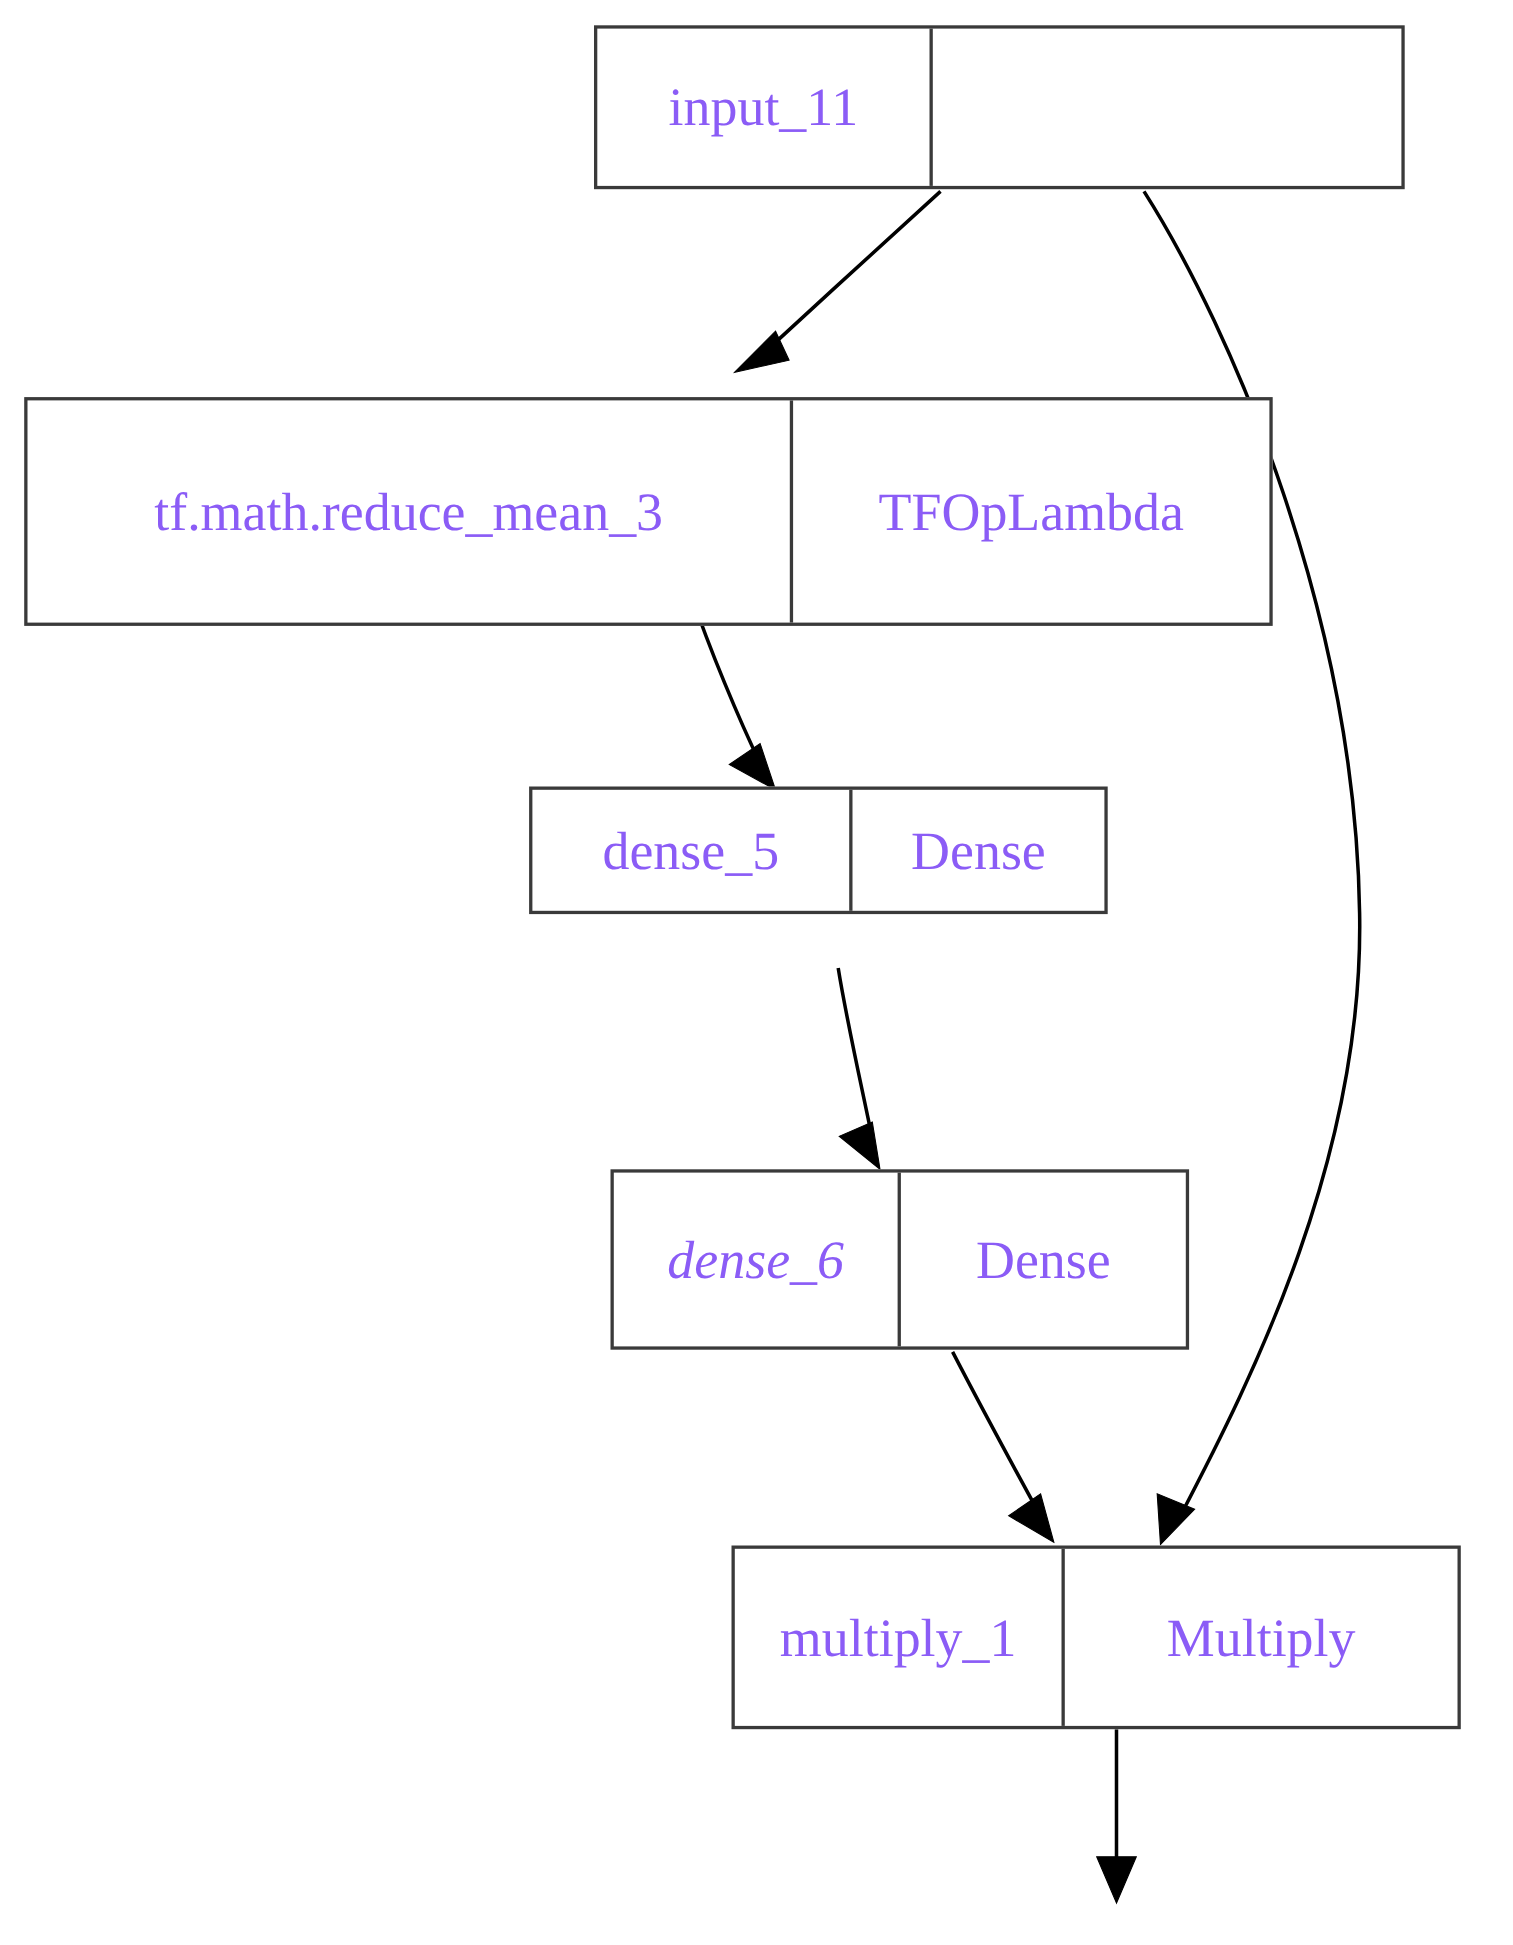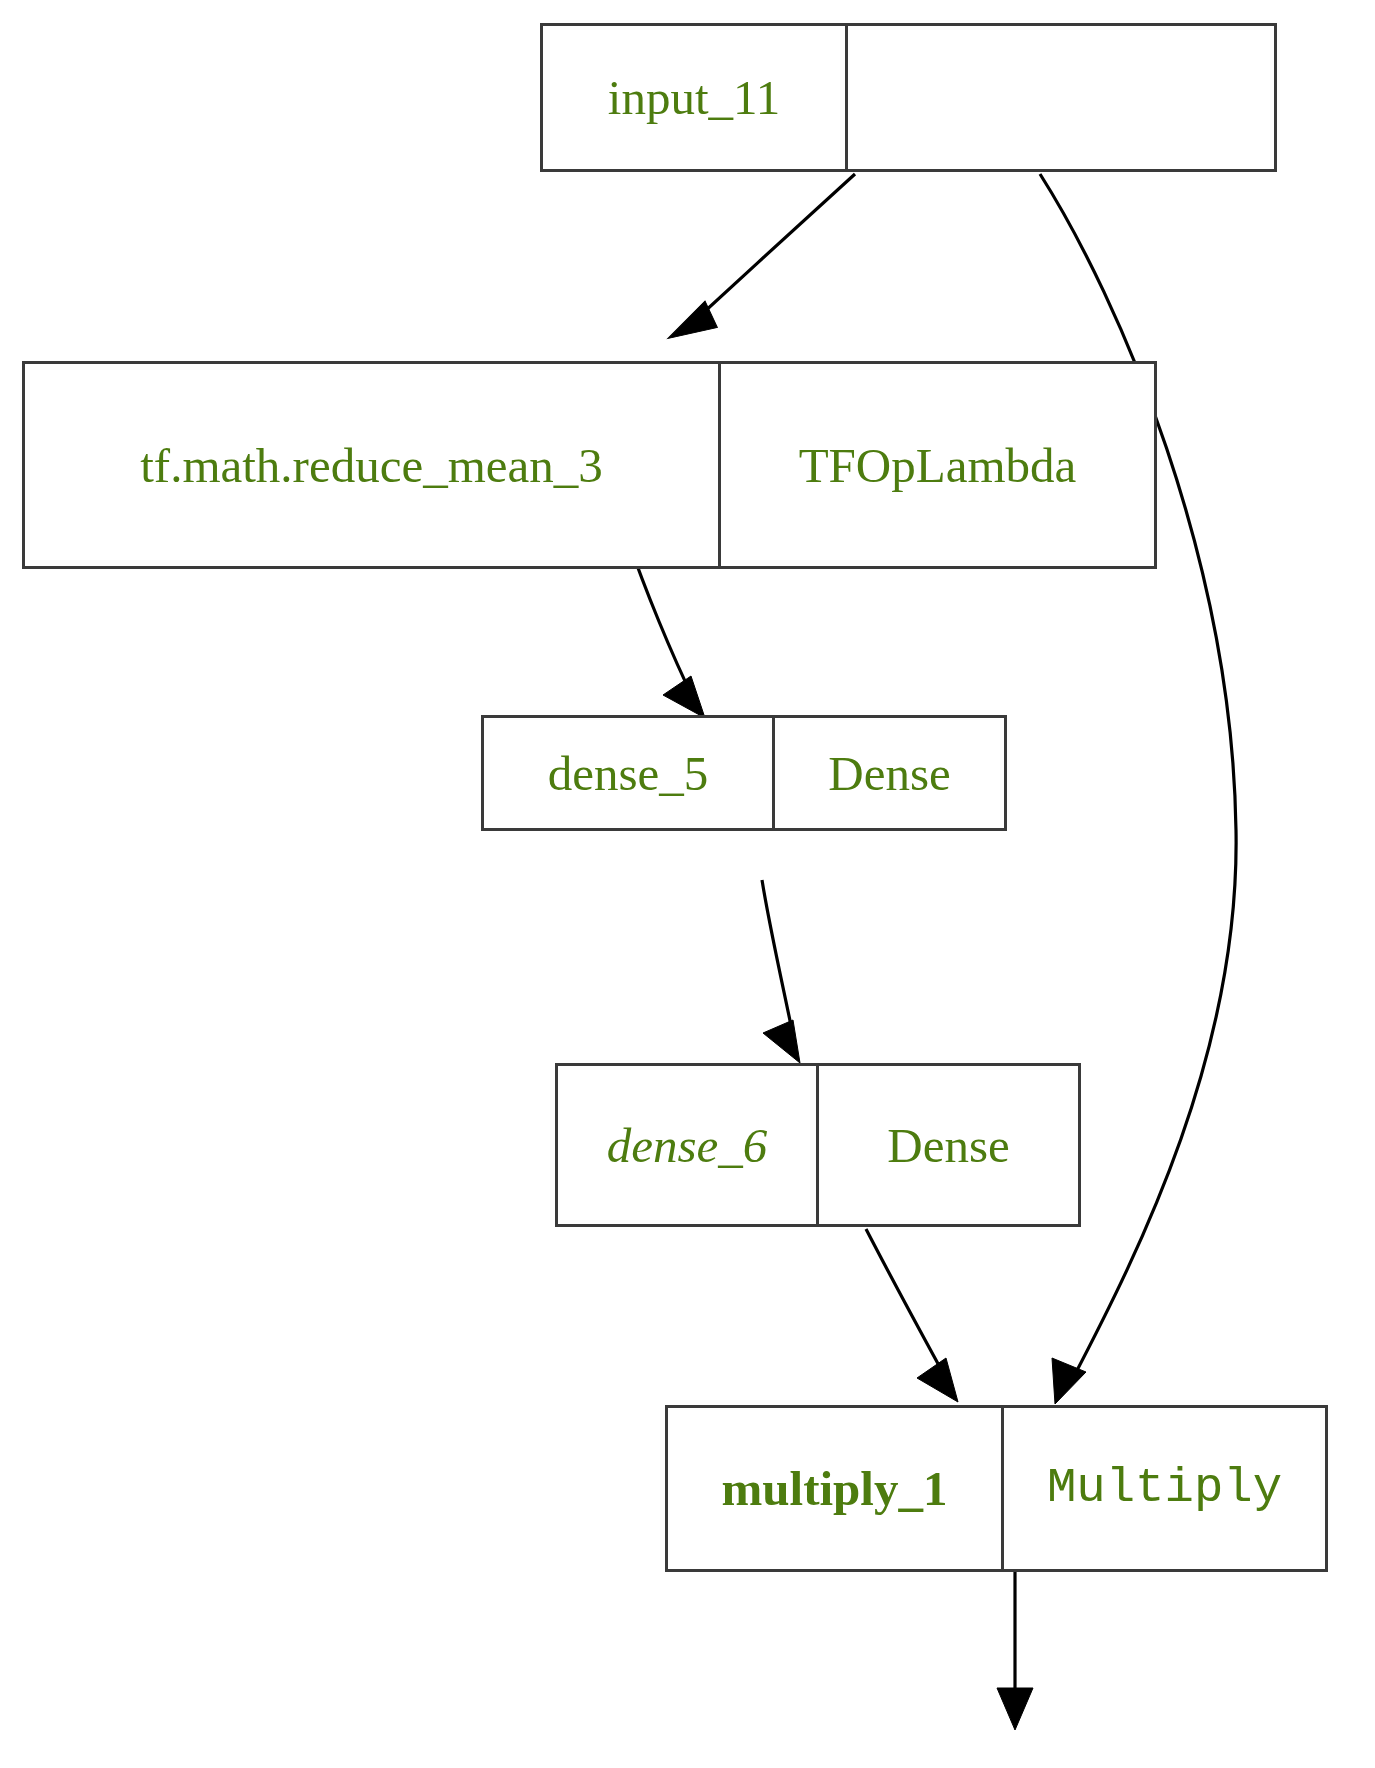--- a/index.html
+++ b/index.html
@@ -31,21 +31,21 @@
     border: 3px solid #3a3a3a;
     box-sizing: border-box;
     z-index: 2;
   }
   .cell {
     display: flex;
     align-items: center;
     justify-content: center;
     box-sizing: border-box;
     white-space: nowrap;
-    color: #4d7c0f;
+    color: #8b5cf6;
     font-size: 49px;
     line-height: 1;
     padding: 15px 22px;
   }
   .cell-name {
     border-right: 3px solid #3a3a3a;
   }
   .edge-path {
     fill: none;
     stroke: #000000;
@@ -108,17 +108,17 @@
     <div class="cell cell-name" style="width:291px;">dense_5</div>
     <div class="cell cell-type" style="flex:1;">Dense</div>
   </div>
 
   <div class="node" style="left:555px; top:1063px; width:526px; height:164px;">
     <div class="cell cell-name" style="width:261px;font-style:italic;">dense_6</div>
     <div class="cell cell-type" style="flex:1;">Dense</div>
   </div>
 
   <div class="node" style="left:665px; top:1405px; width:663px; height:167px;">
-    <div class="cell cell-name" style="width:336px;font-weight:bold;">multiply_1</div>
-    <div class="cell cell-type" style="flex:1;font-family:Liberation Mono, monospace;">Multiply</div>
+    <div class="cell cell-name" style="width:300px;">multiply_1</div>
+    <div class="cell cell-type" style="flex:1;">Multiply</div>
   </div>
 
 </div>
 
 </body></html>

